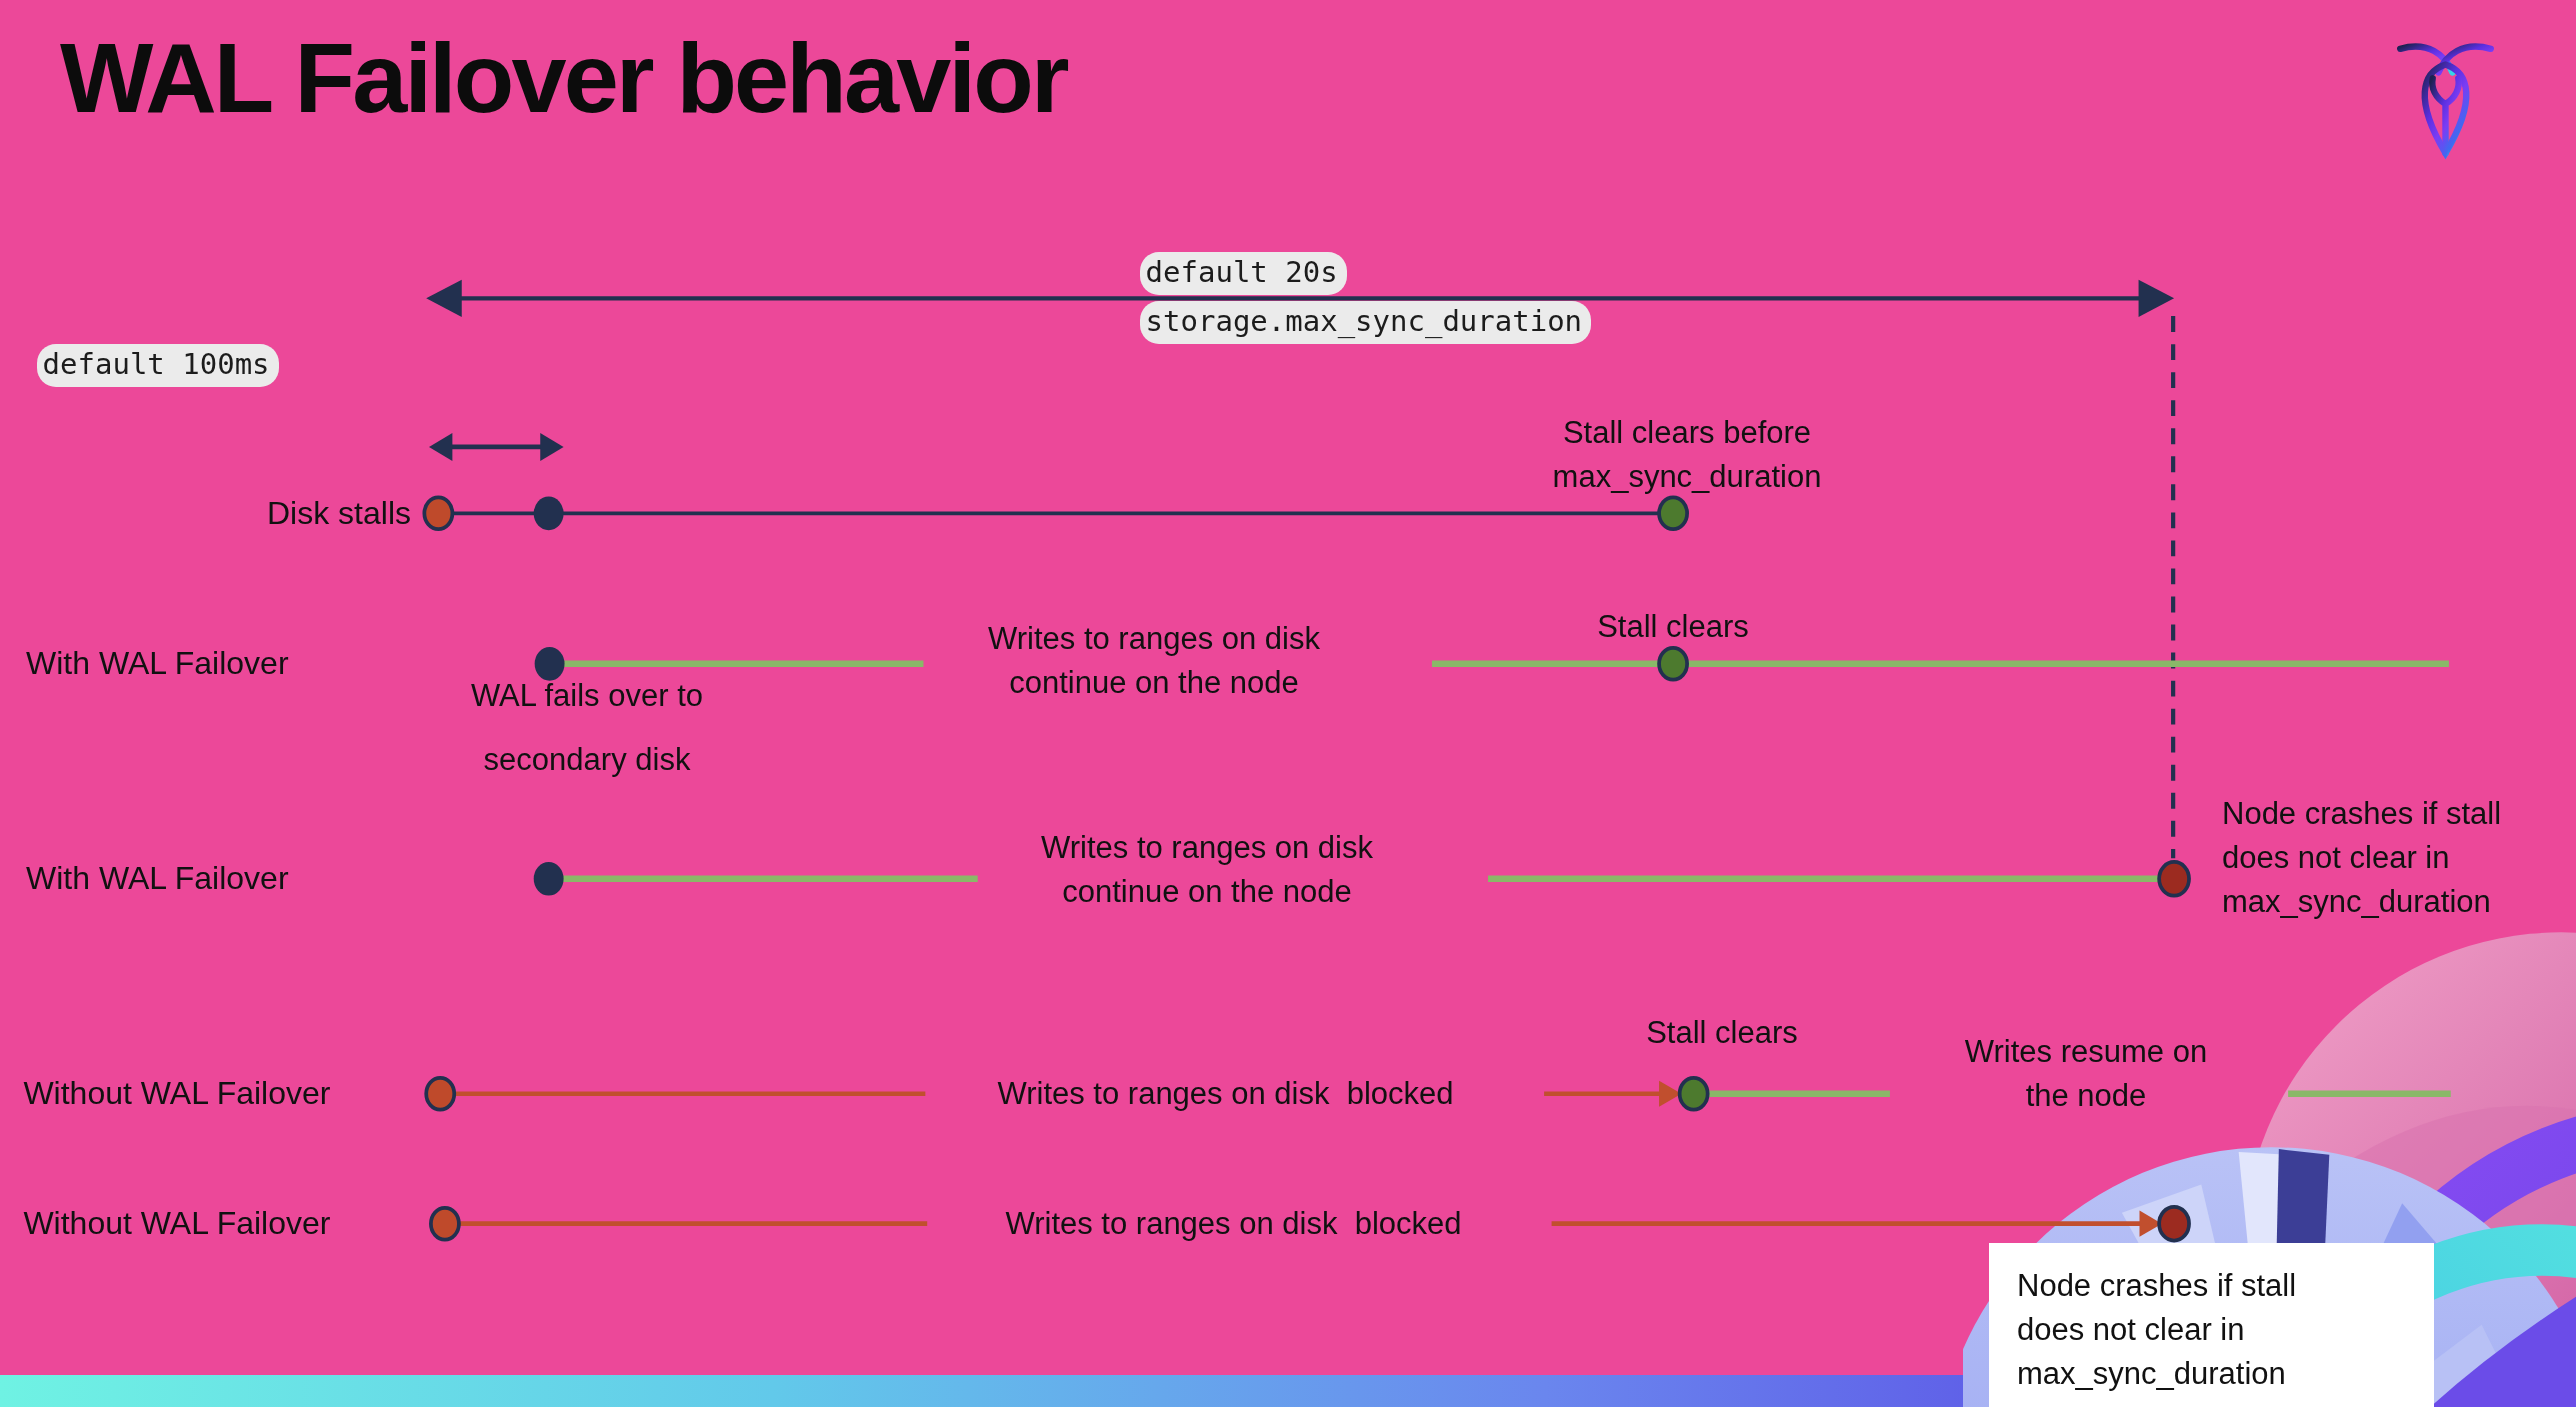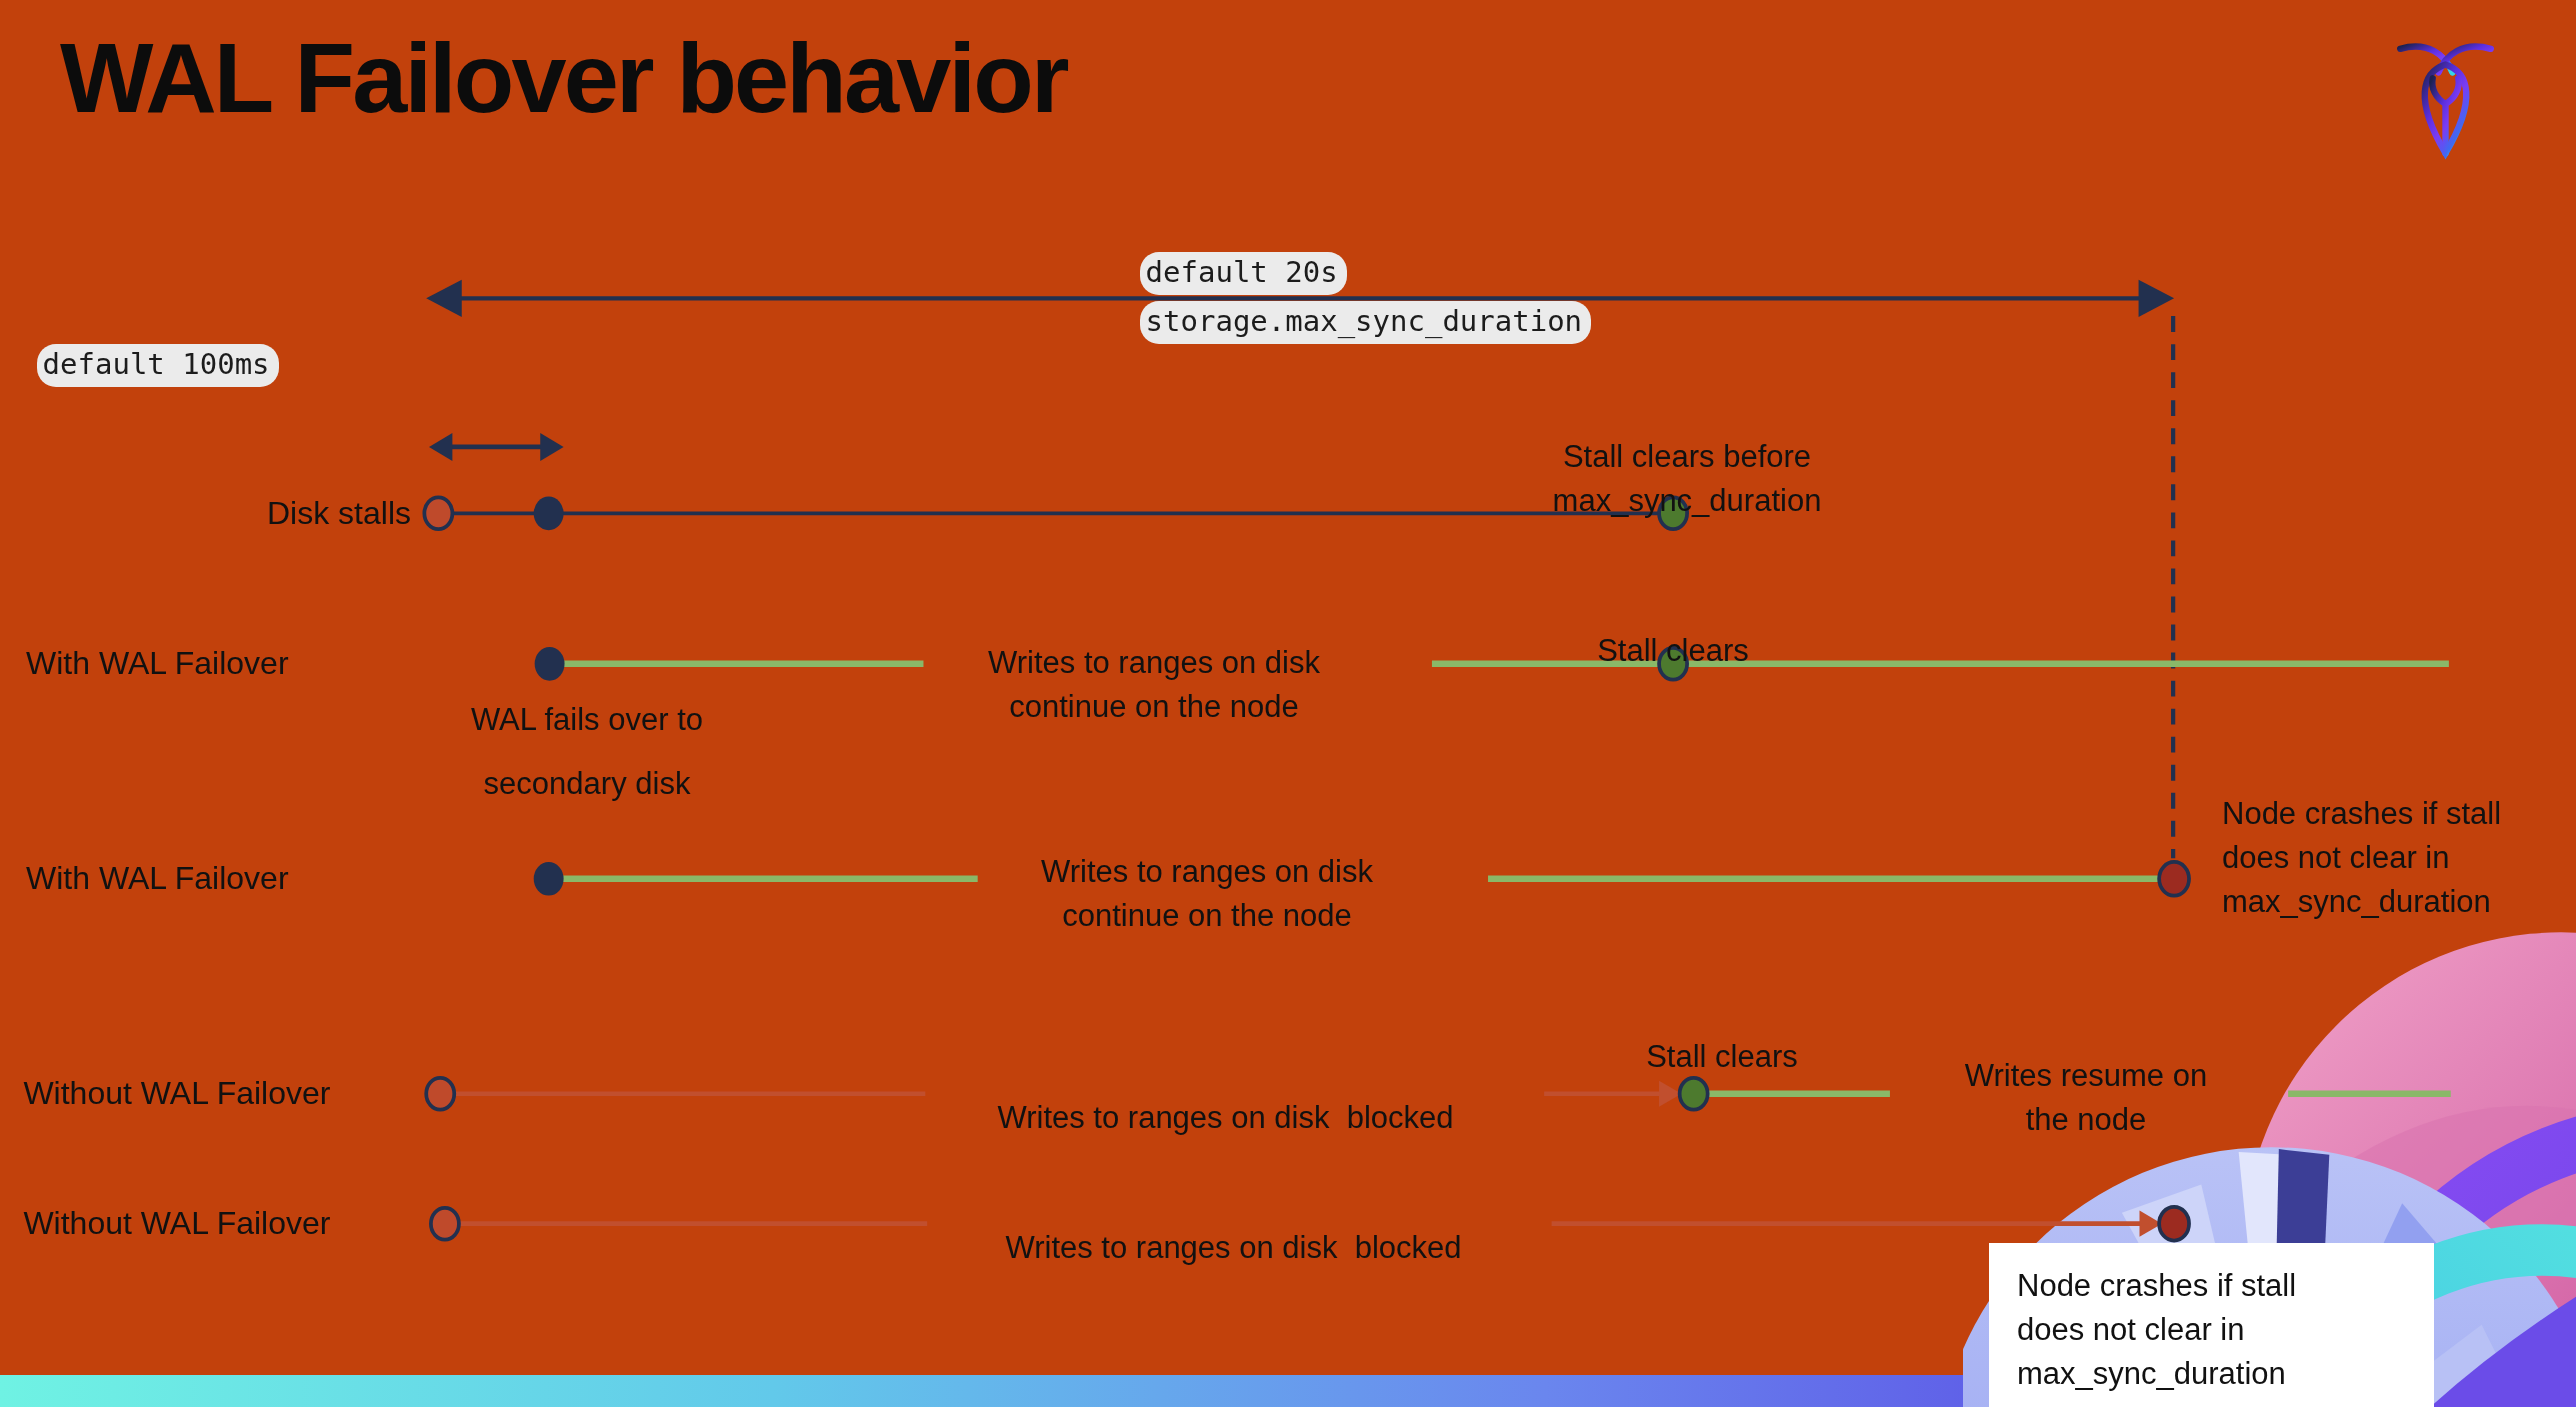--- a/index.html
+++ b/index.html
@@ -1,35 +1,35 @@
 <!DOCTYPE html>
 <html style="font-size:15px"><head>
 <meta charset="utf-8">
 <style>
   html,body{margin:0;padding:0;background:#ffffff;}
   #canvas{
     position:relative;width:2576px;height:1408px;overflow:hidden;
-    font-family:"Liberation Sans",sans-serif;color:#101010;background:#c2410c;
+    font-family:"Liberation Sans",sans-serif;color:#101010;background:#ec4899;
   }
   .abs{position:absolute;}
   #title{
     left:60px;top:20.6px;font-size:99px;font-weight:800;letter-spacing:-2.8px;
     color:#0c0c0c;white-space:nowrap;
   }
   .mono-chip{
     display:table;background:#ebebeb;color:#1c1c1c;
     font-family:"DejaVu Sans Mono","Liberation Mono",monospace;
     font-size:29px;line-height:37px;padding:1.9px 9.3px 3.7px 5.6px;margin-bottom:6.5px;
     white-space:nowrap;
     border-radius:19px;
   }
   .lbl{font-size:32px;line-height:41px;color:#111;white-space:nowrap;}
   .ann{font-size:31px;line-height:44px;color:#111;}
   .pre{white-space:pre-wrap;}
-  .ctr{text-align:center;margin-top:24px;}
+  .ctr{text-align:center;}
   .rgt{text-align:right;}
   #bottom-bar{
     left:0;top:1375px;width:2576px;height:33px;z-index:1;
     background:linear-gradient(90deg,#6ff2e3 0%,#62c9ea 30%,#6a86ee 60%,#5c55e6 82%,#5b50e5 100%);
   }
   #artwork{left:1963px;top:923px;z-index:2;}
   #crash-box{
     left:1989px;top:1243px;width:445px;height:165px;background:#ffffff;z-index:3;
   }
   #crash-box-text{left:28px;top:20.6px;width:393px;}

